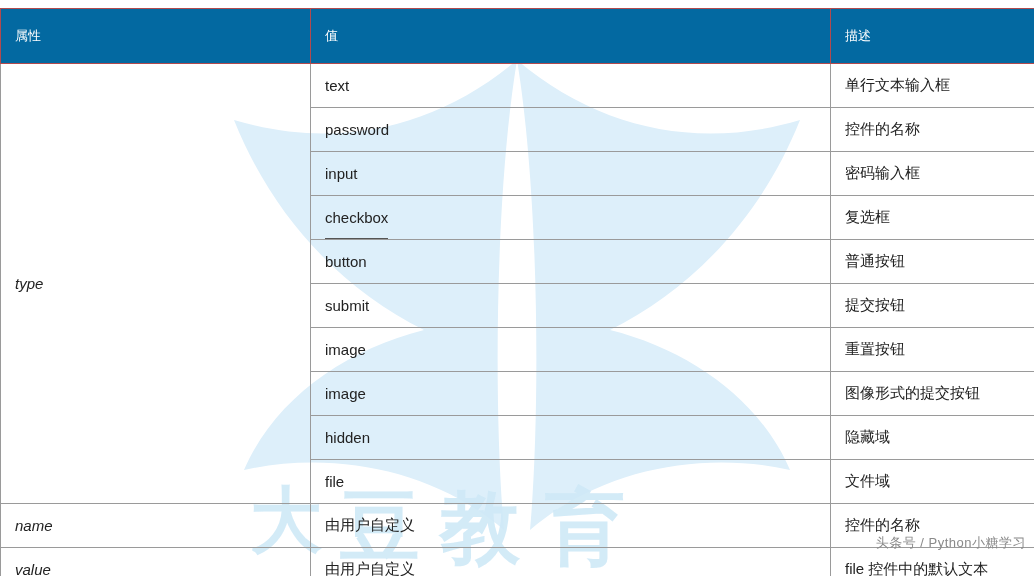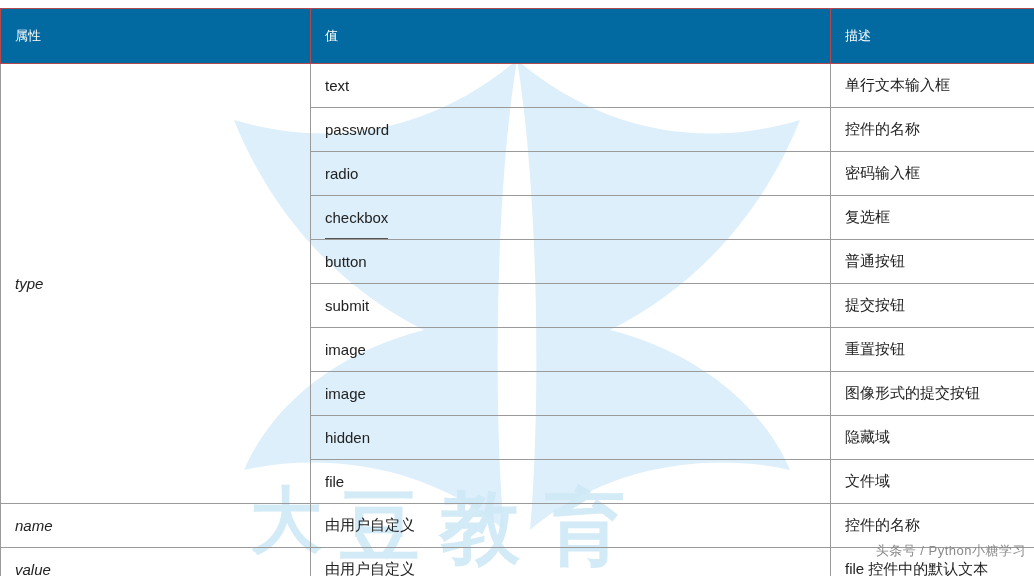--- a/index.html
+++ b/index.html
@@ -76,21 +76,21 @@
   }
   .underlined {
     border-bottom: 1px solid #555;
     padding-bottom: 12px;
   }
 
   
   .credit {
     position: absolute;
     right: 8px;
-    bottom: 16px;
+    bottom: 24px;
     font-size: 13px;
     color: #8a8a8a;
     z-index: 3;
     letter-spacing: 0.5px;
   }
 </style>
 </head>
 <body>
 
 <svg class="watermark" viewBox="0 0 1034 576" preserveAspectRatio="none" aria-hidden="true">
@@ -126,21 +126,21 @@
             <span class="type-label">type</span>
           </td>
           <td><span>text</span></td>
           <td><span>单行文本输入框</span></td>
         </tr>
         <tr>
           <td><span>password</span></td>
           <td><span>控件的名称</span></td>
         </tr>
         <tr>
-          <td><span>radio</span></td>
+          <td><span>input</span></td>
           <td><span>密码输入框</span></td>
         </tr>
         <tr>
           <td><span class="underlined">checkbox</span></td>
           <td><span>复选框</span></td>
         </tr>
         <tr>
           <td><span>button</span></td>
           <td><span>普通按钮</span></td>
         </tr>

